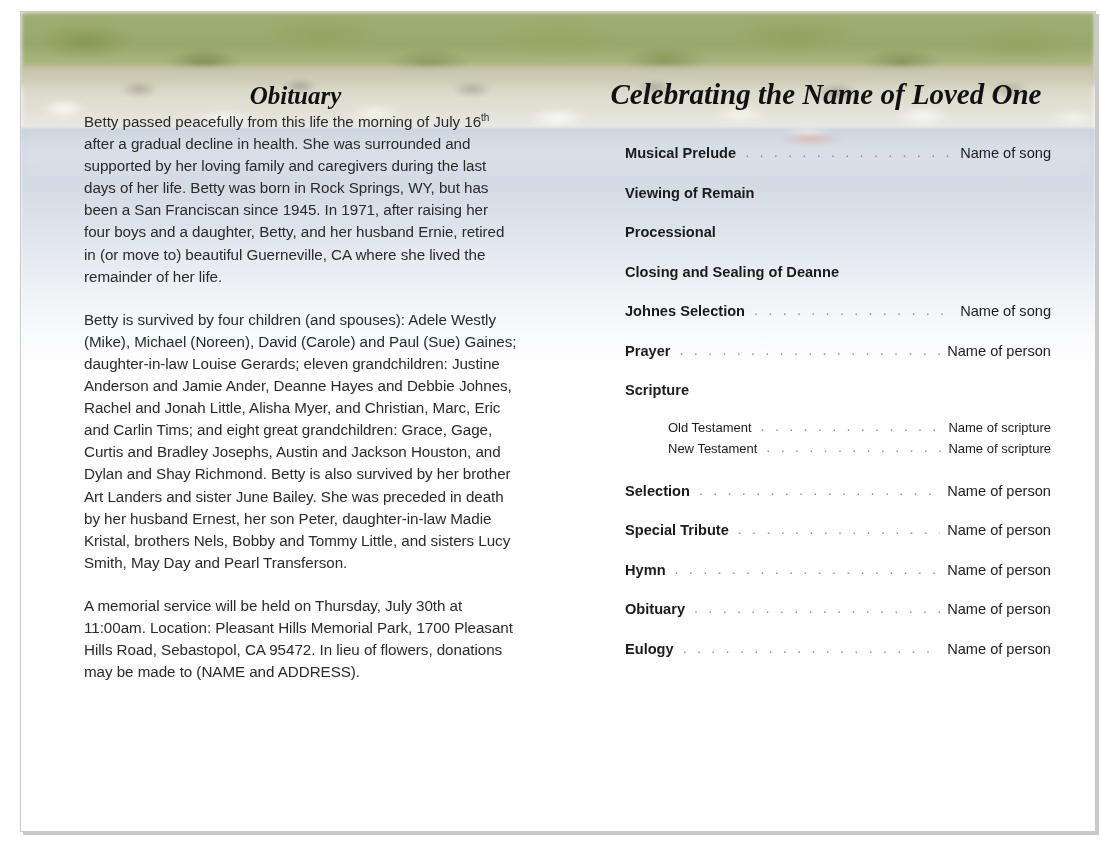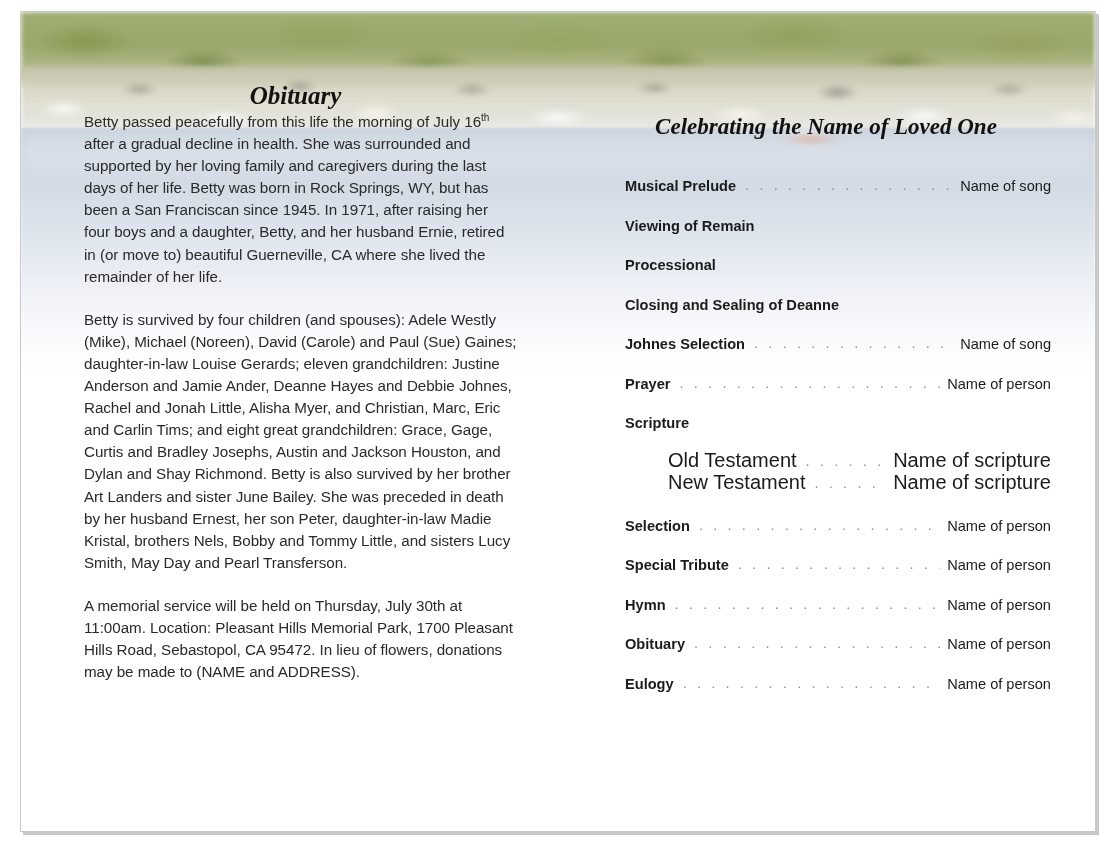--- a/index.html
+++ b/index.html
@@ -120,21 +120,21 @@
   .heading {
     font-family: "Liberation Serif", "DejaVu Serif", serif;
     font-weight: bold;
     font-style: italic;
     color: #111111;
     text-align: center;
     font-size: 25px;
     line-height: 30px;
   }
   .heading.left  { margin-top: 69px; }
-  .heading.right { margin-top: 100px; font-size: 23px; }
+  .heading.right { margin-top: 67px; font-size: 29px; }
 
   .obit-body { padding-left: 11px; }
   .obit-p {
     font-size: 15.2px;
     line-height: 22.1px;
     color: #2a2a2a;
     margin: 0 0 21px 0;
     letter-spacing: -0.05px;
   }
   .obit-p sup { font-size: 10px; vertical-align: super; line-height: 0; }
@@ -168,21 +168,21 @@
     flex: 0 0 auto;
     text-align: right;
   }
 
   
   .scripture-group { margin-bottom: 23.5px; }
   .scripture-head { font-weight: bold; font-size: 14.6px; color: #1b1b1b; margin-bottom: 19px; }
   .scripture-sub {
     display: flex;
     align-items: baseline;
-    font-size: 20px;
+    font-size: 13px;
     color: #1b1b1b;
     font-weight: normal;
     padding-left: 43px;
     line-height: 20px;
     white-space: nowrap;
   }
 </style>
 </head>
 <body>
 

